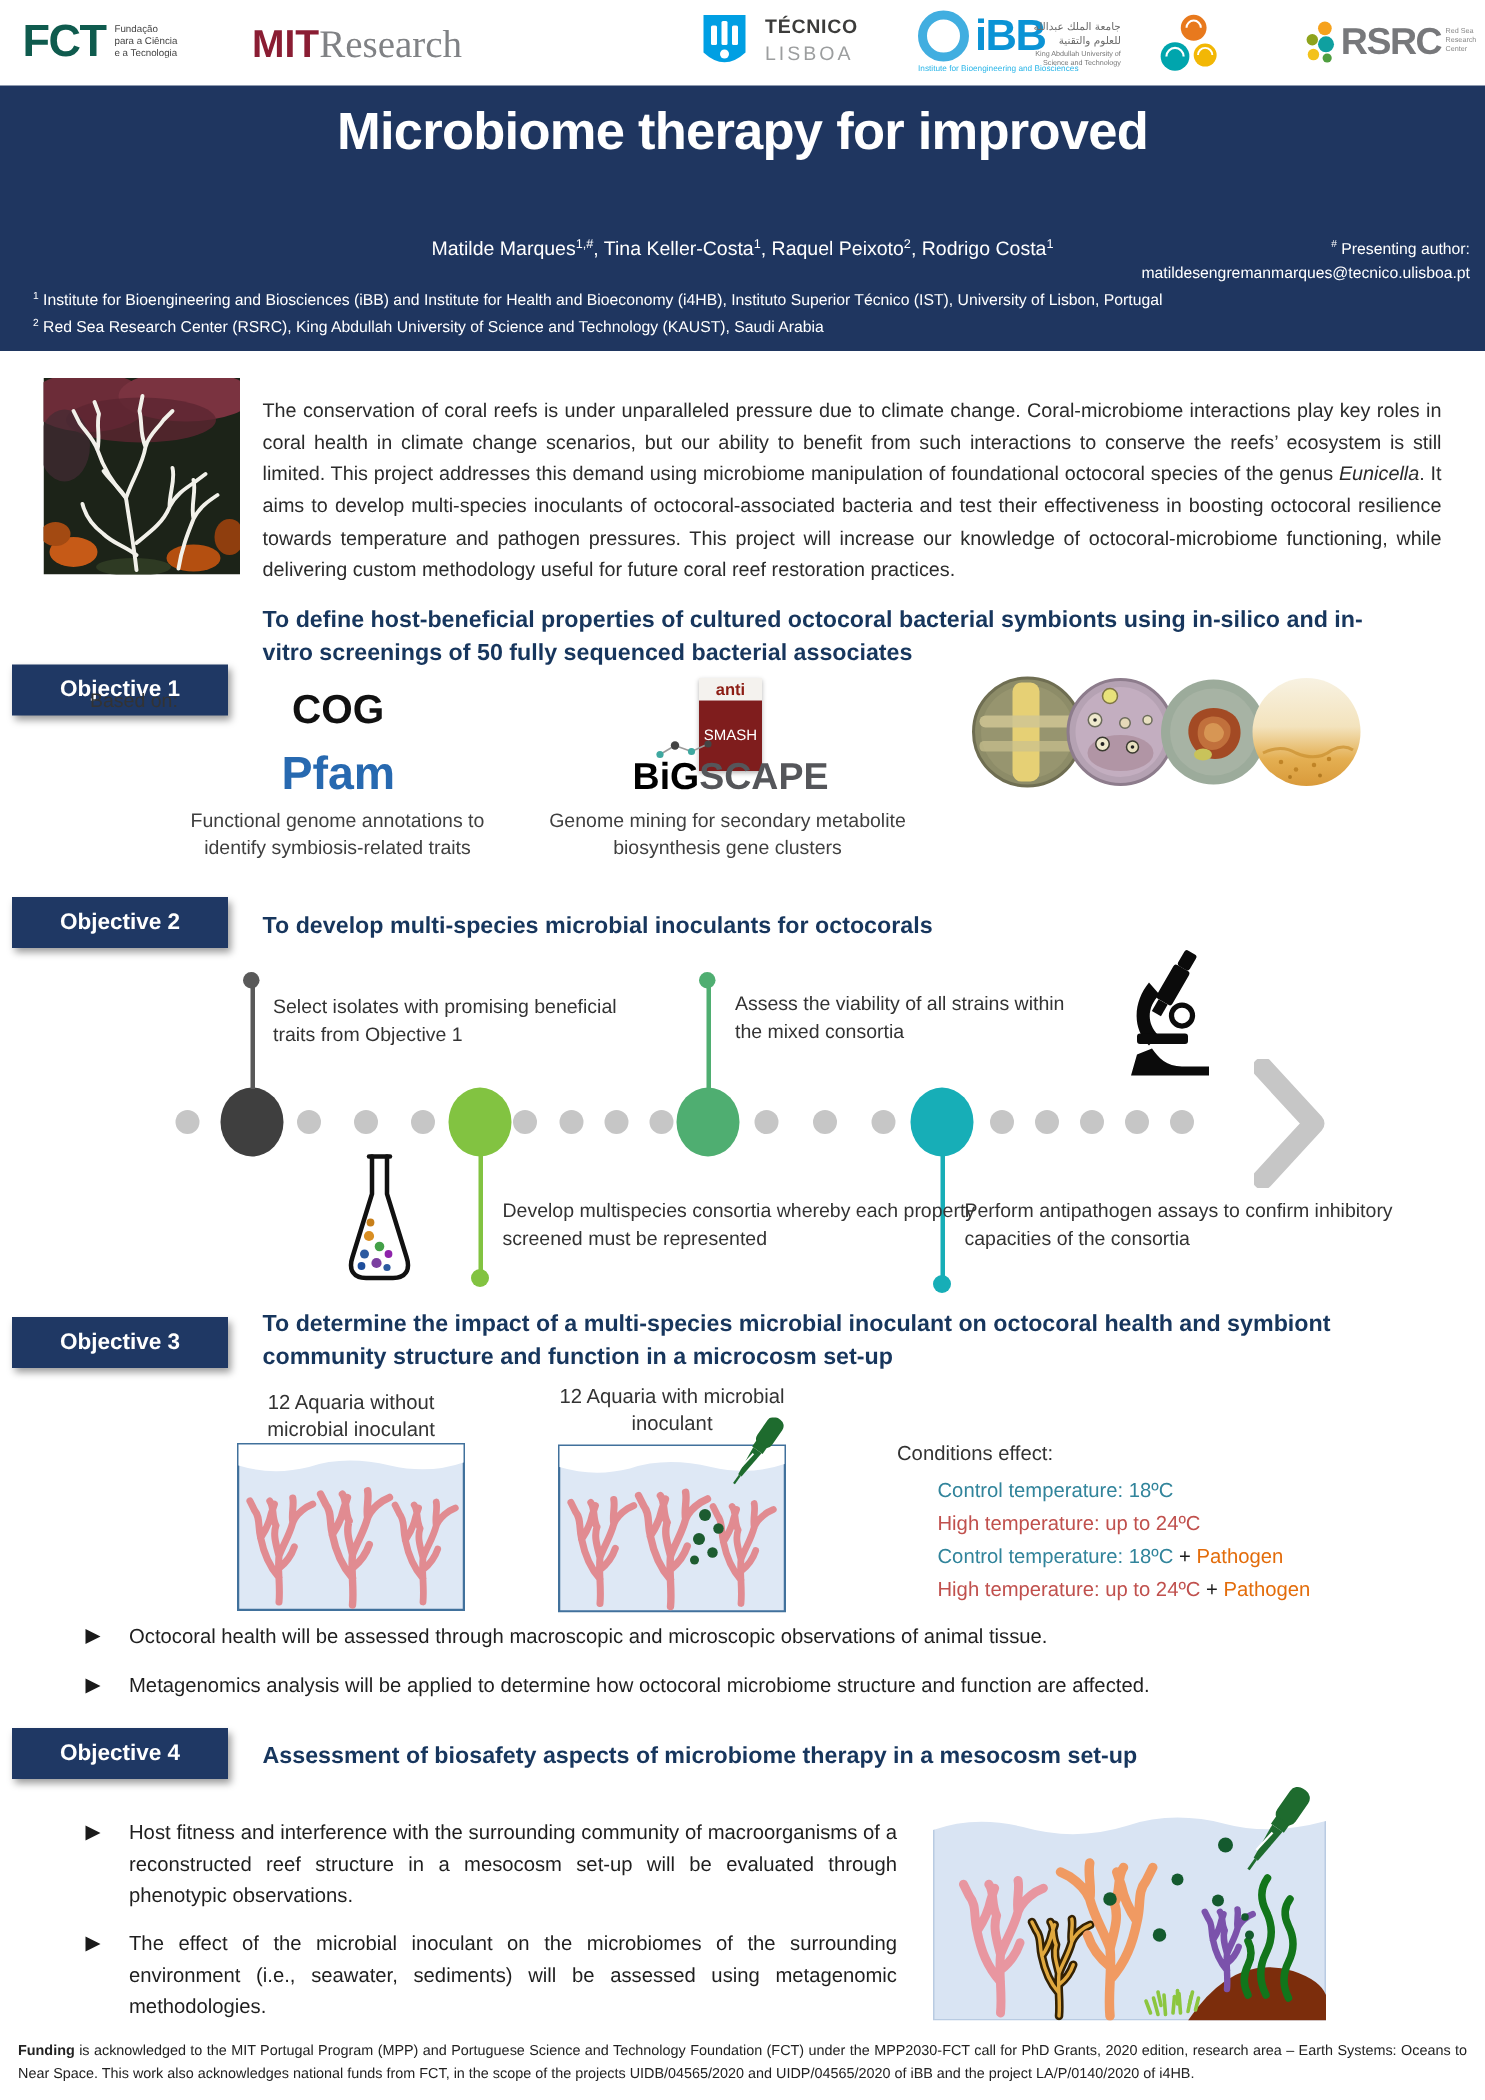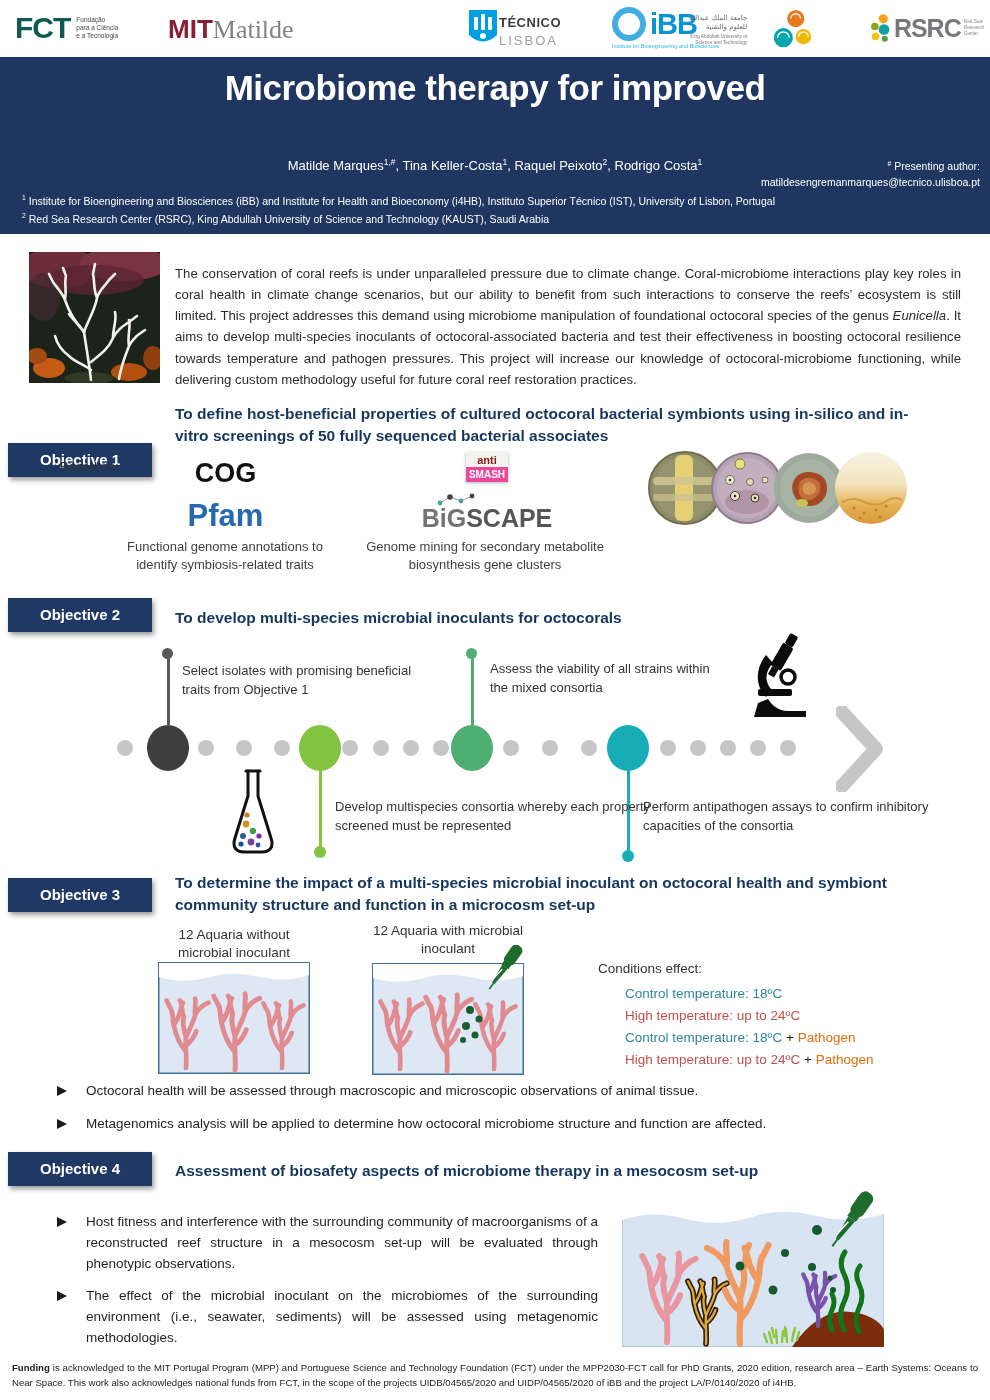--- a/index.html
+++ b/index.html
@@ -43,23 +43,23 @@
              font-size:15px;font-weight:700;text-align:center;line-height:34px;
              box-shadow:2px 3px 5px rgba(0,0,0,.4);}
   .obj-heading{position:absolute;left:175px;font-size:15.5px;font-weight:700;color:#17365D;line-height:1.4;margin:0;}
 
   
   .based-on{position:absolute;left:60px;top:459px;font-size:13px;color:#333;}
   .cog{position:absolute;left:148px;top:458px;width:155px;text-align:center;font-size:27px;font-weight:800;color:#111;}
   .pfam{position:absolute;left:148px;top:498px;width:155px;text-align:center;font-size:31px;font-weight:800;color:#2769B0;}
   .antismash{position:absolute;left:466px;top:452px;width:42px;text-align:center;box-shadow:0 1px 3px rgba(0,0,0,.3);}
   .antismash .anti{background:#f4f2ee;color:#8C1C13;font-weight:700;font-size:11px;padding:2px 0 1px;}
-  .antismash .smash{background:#ec4899;color:#fff;font-weight:700;font-size:10px;padding:2px 0;}
+  .antismash .smash{background:#7f1d1d;color:#fff;font-weight:400;font-size:10px;padding:18px 0;}
   .bigscape{position:absolute;left:407px;top:493px;width:160px;text-align:center;}
-  .bigscape .big{color:#737373;font-weight:800;font-size:25px;}
+  .bigscape .big{color:#000000;font-weight:800;font-size:25px;}
   .bigscape .scape{color:#55565A;font-weight:800;font-size:25px;}
   .dish{position:absolute;top:450px;width:74px;height:76px;}
   .caption{position:absolute;top:538px;font-size:13px;color:#3f3f3f;text-align:center;line-height:1.35;}
 
   
   .dot-s{position:absolute;top:740px;width:16px;height:16px;border-radius:50%;background:#C6C6C6;}
   .dot-b{position:absolute;top:725px;width:42px;height:46px;border-radius:50%;}
   .conn{position:absolute;width:2.5px;}
   .conn-dot{position:absolute;border-radius:50%;}
   .step-text{position:absolute;font-size:13px;line-height:1.45;color:#333;}
@@ -108,24 +108,24 @@
     <div class="abs" style="left:15px;top:11px;display:flex;align-items:center;gap:6px;">
       <span class="fct-abbr">FCT</span>
       <span class="fct-tag">
         <span>Fundação</span><br>
         <span>para a Ciência</span><br>
         <span>e a Tecnologia</span>
       </span>
     </div>
 
     <div class="abs" style="left:168px;top:14px;">
-      <span class="mit">MIT</span><span class="mitpt">Matilde</span>
-    </div>
-
-    <div class="abs" style="left:468px;top:9px;display:flex;align-items:flex-end;gap:1px;">
+      <span class="mit">MIT</span><span class="mitpt">Research</span>
+    </div>
+
+    <div class="abs" style="left:468px;top:9px;display:flex;align-items:flex-start;gap:12px;">
       <svg width="30" height="40" viewBox="0 0 30 40">
         <path d="M1,1 H29 V26 Q15,39 1,26 Z" fill="#009FE3"></path>
         <g fill="#fff">
             <rect x="6" y="8" width="4" height="13" rx="1"></rect>
             <rect x="13" y="5" width="4" height="16" rx="1"></rect>
             <rect x="20" y="8" width="4" height="13" rx="1"></rect>
             <circle cx="15" cy="27" r="3"></circle>
           </g>
       </svg>
       <span>

